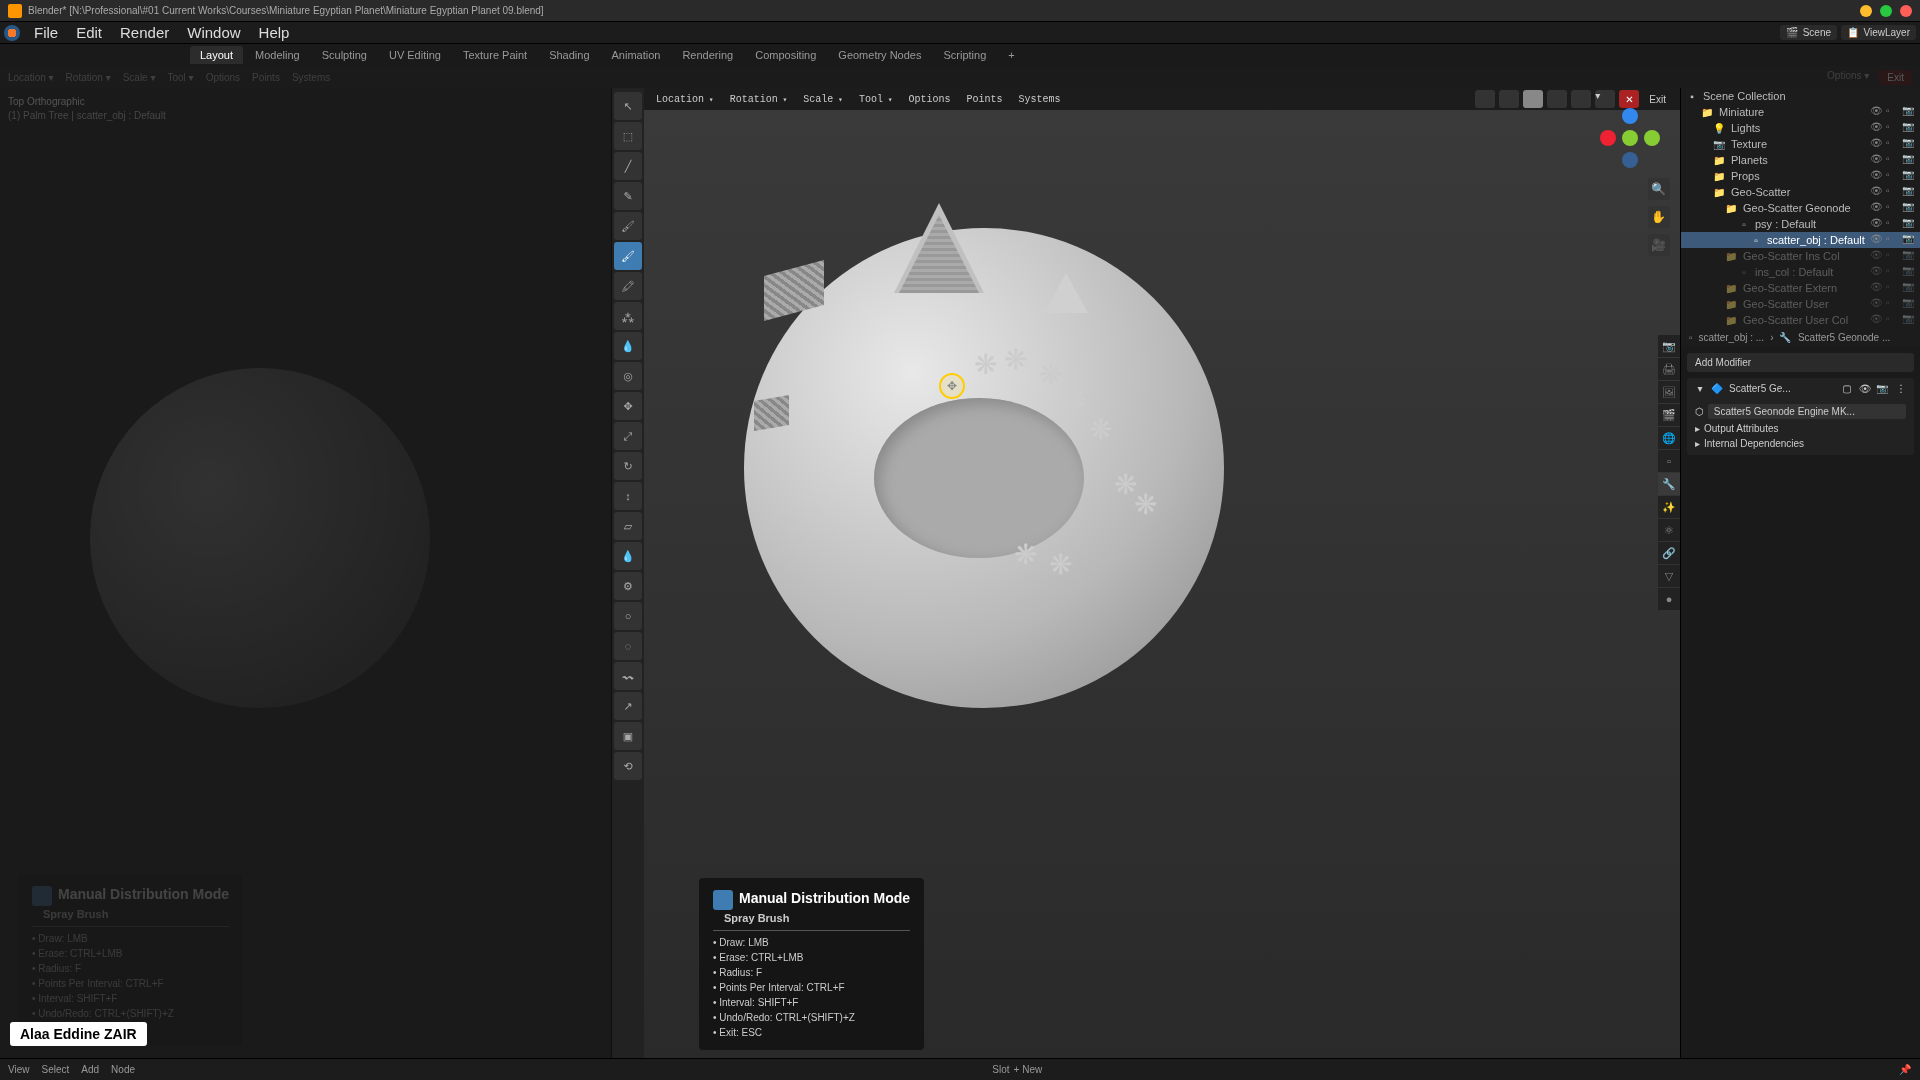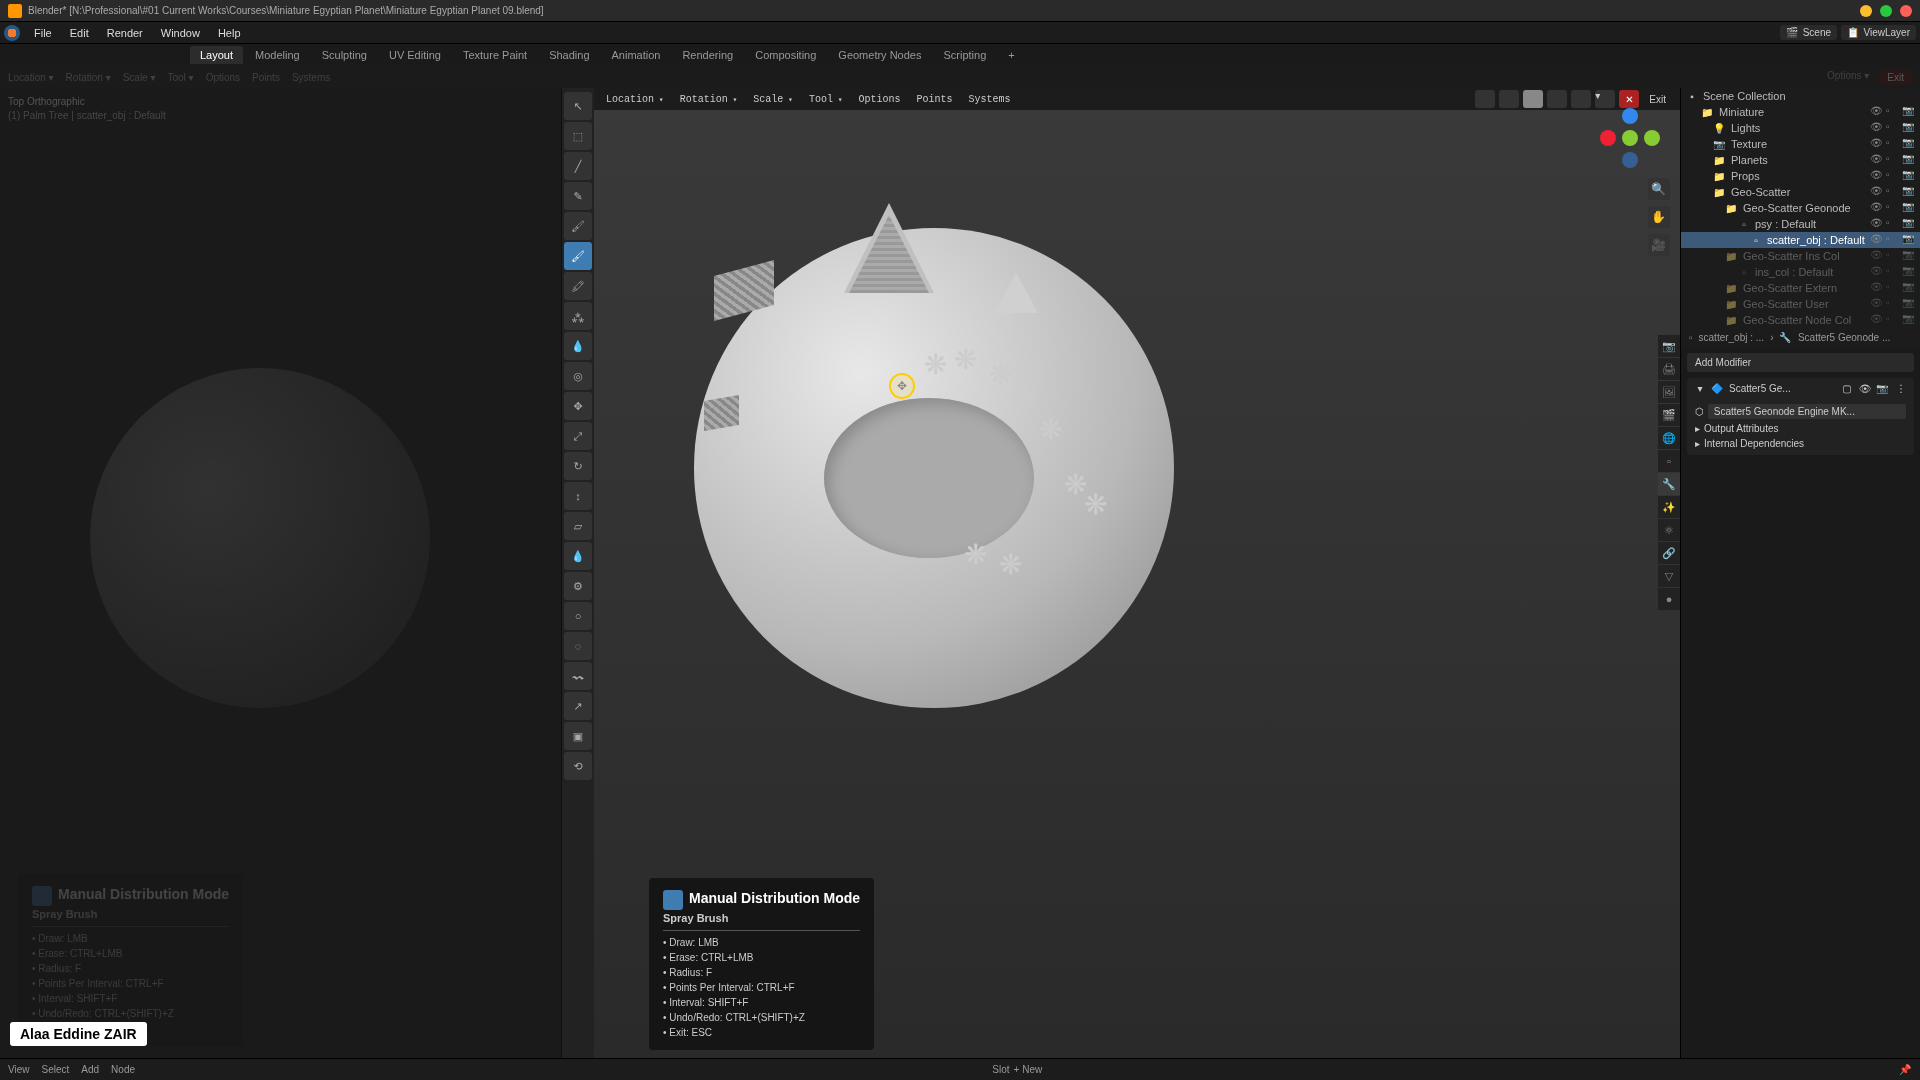--- a/index.html
+++ b/index.html
@@ -9,39 +9,39 @@
 .titlebar { height: 22px; background: #2a2a2a; display: flex; align-items: center; padding: 0 8px; border-bottom: 1px solid #000; }
 .titlebar .app-icon { width: 14px; height: 14px; background: #ff9500; border-radius: 2px; margin-right: 6px; }
 .titlebar .title { font-size: 10px; color: #aaa; }
 .titlebar .traffic { margin-left: auto; display: flex; gap: 8px; }
 .traffic span { width: 12px; height: 12px; border-radius: 50%; display: block; }
 .traffic .y { background: #ffbd2e; } .traffic .g { background: #28c940; } .traffic .r { background: #ff5f57; }
 
 
 .topmenu { height: 22px; background: #1c1c1c; display: flex; align-items: center; padding: 0 4px; gap: 2px; border-bottom: 1px solid #000; }
 .topmenu .blender-icon { width: 16px; height: 16px; background: radial-gradient(circle,#f5792a 40%,#265787 40%); border-radius: 50%; margin-right: 4px; }
-.topmenu .menu-item { padding: 2px 8px; font-size: 11px; color: #ddd; cursor: pointer; }
+.topmenu .menu-item { padding: 2px 8px; font-size: 15px; color: #ddd; cursor: pointer; }
 .topmenu .right { margin-left: auto; display: flex; align-items: center; gap: 4px; }
 .scene-field { background: #2a2a2a; padding: 2px 6px; border-radius: 3px; font-size: 10px; display: flex; align-items: center; gap: 4px; }
 
 
 .workspace-tabs { height: 22px; background: #1a1a1a; display: flex; align-items: center; padding-left: 190px; gap: 2px; }
 .workspace-tabs .tab { padding: 3px 10px; font-size: 11px; color: #999; cursor: pointer; border-radius: 3px 3px 0 0; }
 .workspace-tabs .tab.active { background: #2c2c2c; color: #fff; }
 
 
 .header-secondary { height: 22px; background: #1c1c1c; display: flex; align-items: center; padding: 0 8px; gap: 12px; font-size: 10px; color: #666; opacity: 0.5; }
 .header-secondary .right-group { margin-left: auto; display: flex; gap: 10px; }
 .header-secondary .exit-btn { background: #3a1515; color: #999; padding: 2px 8px; border-radius: 3px; }
 
 
 .main { display: flex; height: calc(100% - 110px); }
 
 
-.left-view { width: 562px; background: #1a1a1a; position: relative; opacity: 0.4; border-right: 1px solid #000; }
+.left-view { width: 612px; background: #1a1a1a; position: relative; opacity: 0.4; border-right: 1px solid #000; }
 .left-view .view-label { position: absolute; top: 8px; left: 8px; font-size: 10px; color: #aaa; }
 .left-view .obj-label { position: absolute; top: 22px; left: 8px; font-size: 10px; color: #888; }
 .left-view .sphere { position: absolute; width: 340px; height: 340px; border-radius: 50%; background: radial-gradient(circle at 35% 35%,#555,#222); left: 90px; top: 280px; }
 
 
 .center-view { flex: 1; background: #0a0a0a; position: relative; display: flex; }
 
 
 .tool-col { width: 32px; background: #222; display: flex; flex-direction: column; gap: 2px; padding: 4px 2px; }
 .tool-btn { width: 28px; height: 28px; background: #333; border-radius: 3px; display: flex; align-items: center; justify-content: center; cursor: pointer; color: #aaa; }
@@ -81,21 +81,21 @@
 .nav-gizmo .center { background: #8c3; left: 22px; top: 22px; }
 .nav-icons { position: absolute; right: 10px; top: 90px; display: flex; flex-direction: column; gap: 6px; }
 .nav-icons .ni { width: 22px; height: 22px; background: #333; border-radius: 3px; color: #aaa; display: flex; align-items: center; justify-content: center; font-size: 12px; }
 
 
 .info-overlay { position: absolute; background: rgba(20,20,20,0.92); padding: 10px 14px; border-radius: 4px; font-size: 11px; line-height: 1.5; }
 .info-overlay.left { left: 18px; bottom: 12px; opacity: 0.45; }
 .info-overlay.center { left: 55px; bottom: 8px; }
 .info-overlay .info-icon { display: inline-block; width: 20px; height: 20px; background: #3e7cb1; border-radius: 3px; vertical-align: middle; margin-right: 6px; }
 .info-overlay .title { font-size: 14px; font-weight: 600; color: #fff; border-bottom: 1px solid #555; padding-bottom: 4px; margin-bottom: 4px; }
-.info-overlay .subtitle { font-size: 11px; color: #ccc; display: block; }
+.info-overlay .subtitle { font-size: 11px; color: #ccc; display: block; margin-left: 11px; }
 .info-overlay .line { color: #ccc; font-size: 10px; }
 
 
 .right-panels { width: 240px; background: #1c1c1c; display: flex; flex-direction: column; border-left: 1px solid #000; }
 .outliner { flex: 0 0 240px; overflow: auto; font-size: 11px; }
 .outliner .row { display: flex; align-items: center; padding: 1px 4px; gap: 4px; color: #bbb; }
 .outliner .row.selected { background: #3e5a7a; color: #fff; }
 .outliner .indent { display: inline-block; }
 .outliner .tree-icon { width: 14px; height: 14px; display: inline-flex; align-items: center; justify-content: center; font-size: 10px; }
 .outliner .toggles { margin-left: auto; display: flex; gap: 2px; }
@@ -422,21 +422,21 @@
             <span>Geo-Scatter User</span>
             <span class="toggles">
               <span class="tg">👁</span>
               <span class="tg">▫</span>
               <span class="tg">📷</span>
             </span>
           </div>
           <div class="row" style="opacity: 0.4;">
             <span class="indent" style="width:36px"></span>
             <span class="tree-icon">📁</span>
-            <span>Geo-Scatter Node Col</span>
+            <span>Geo-Scatter User Col</span>
             <span class="toggles">
               <span class="tg">👁</span>
               <span class="tg">▫</span>
               <span class="tg">📷</span>
             </span>
           </div>
         </div>
 
     </div>
 

